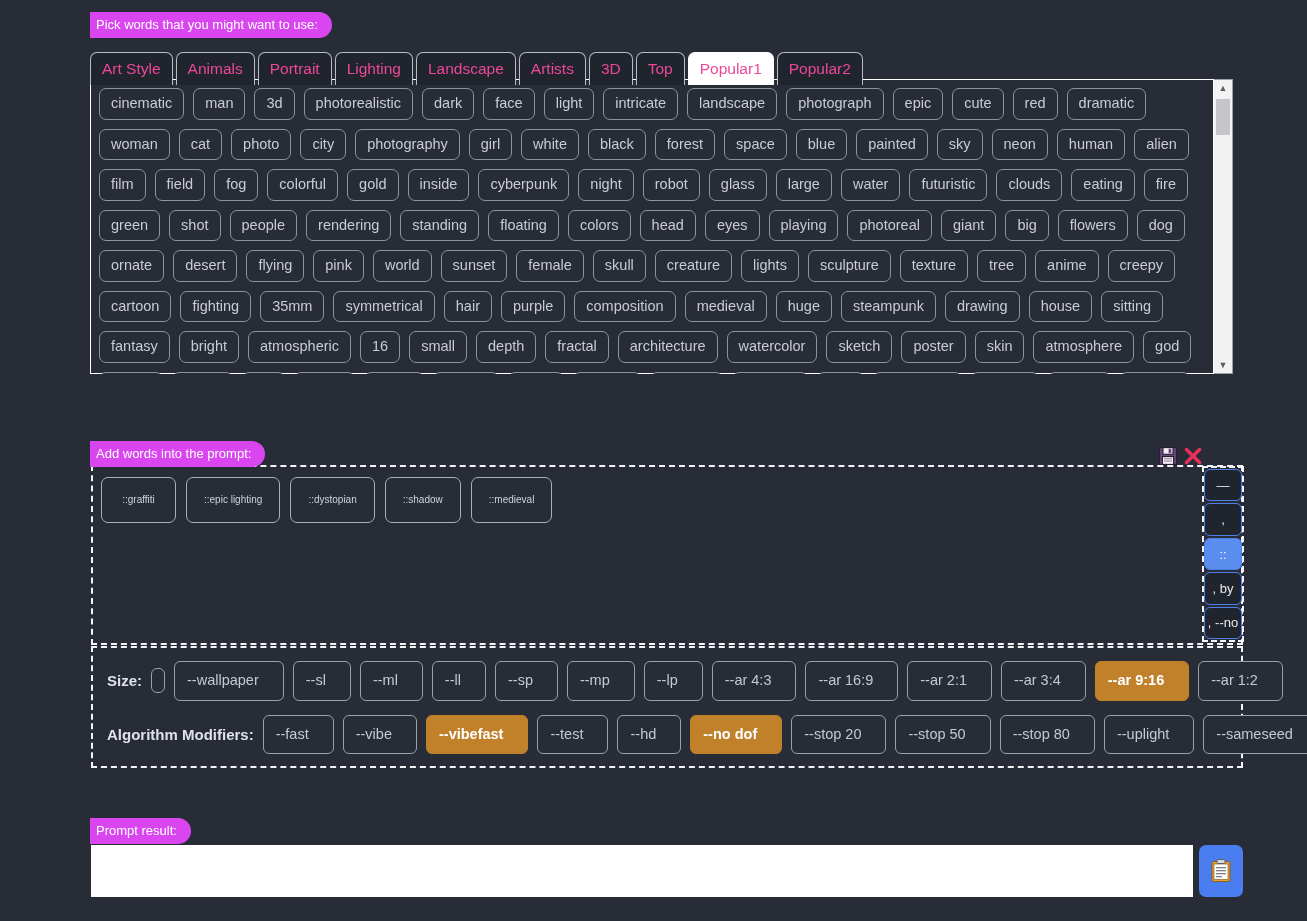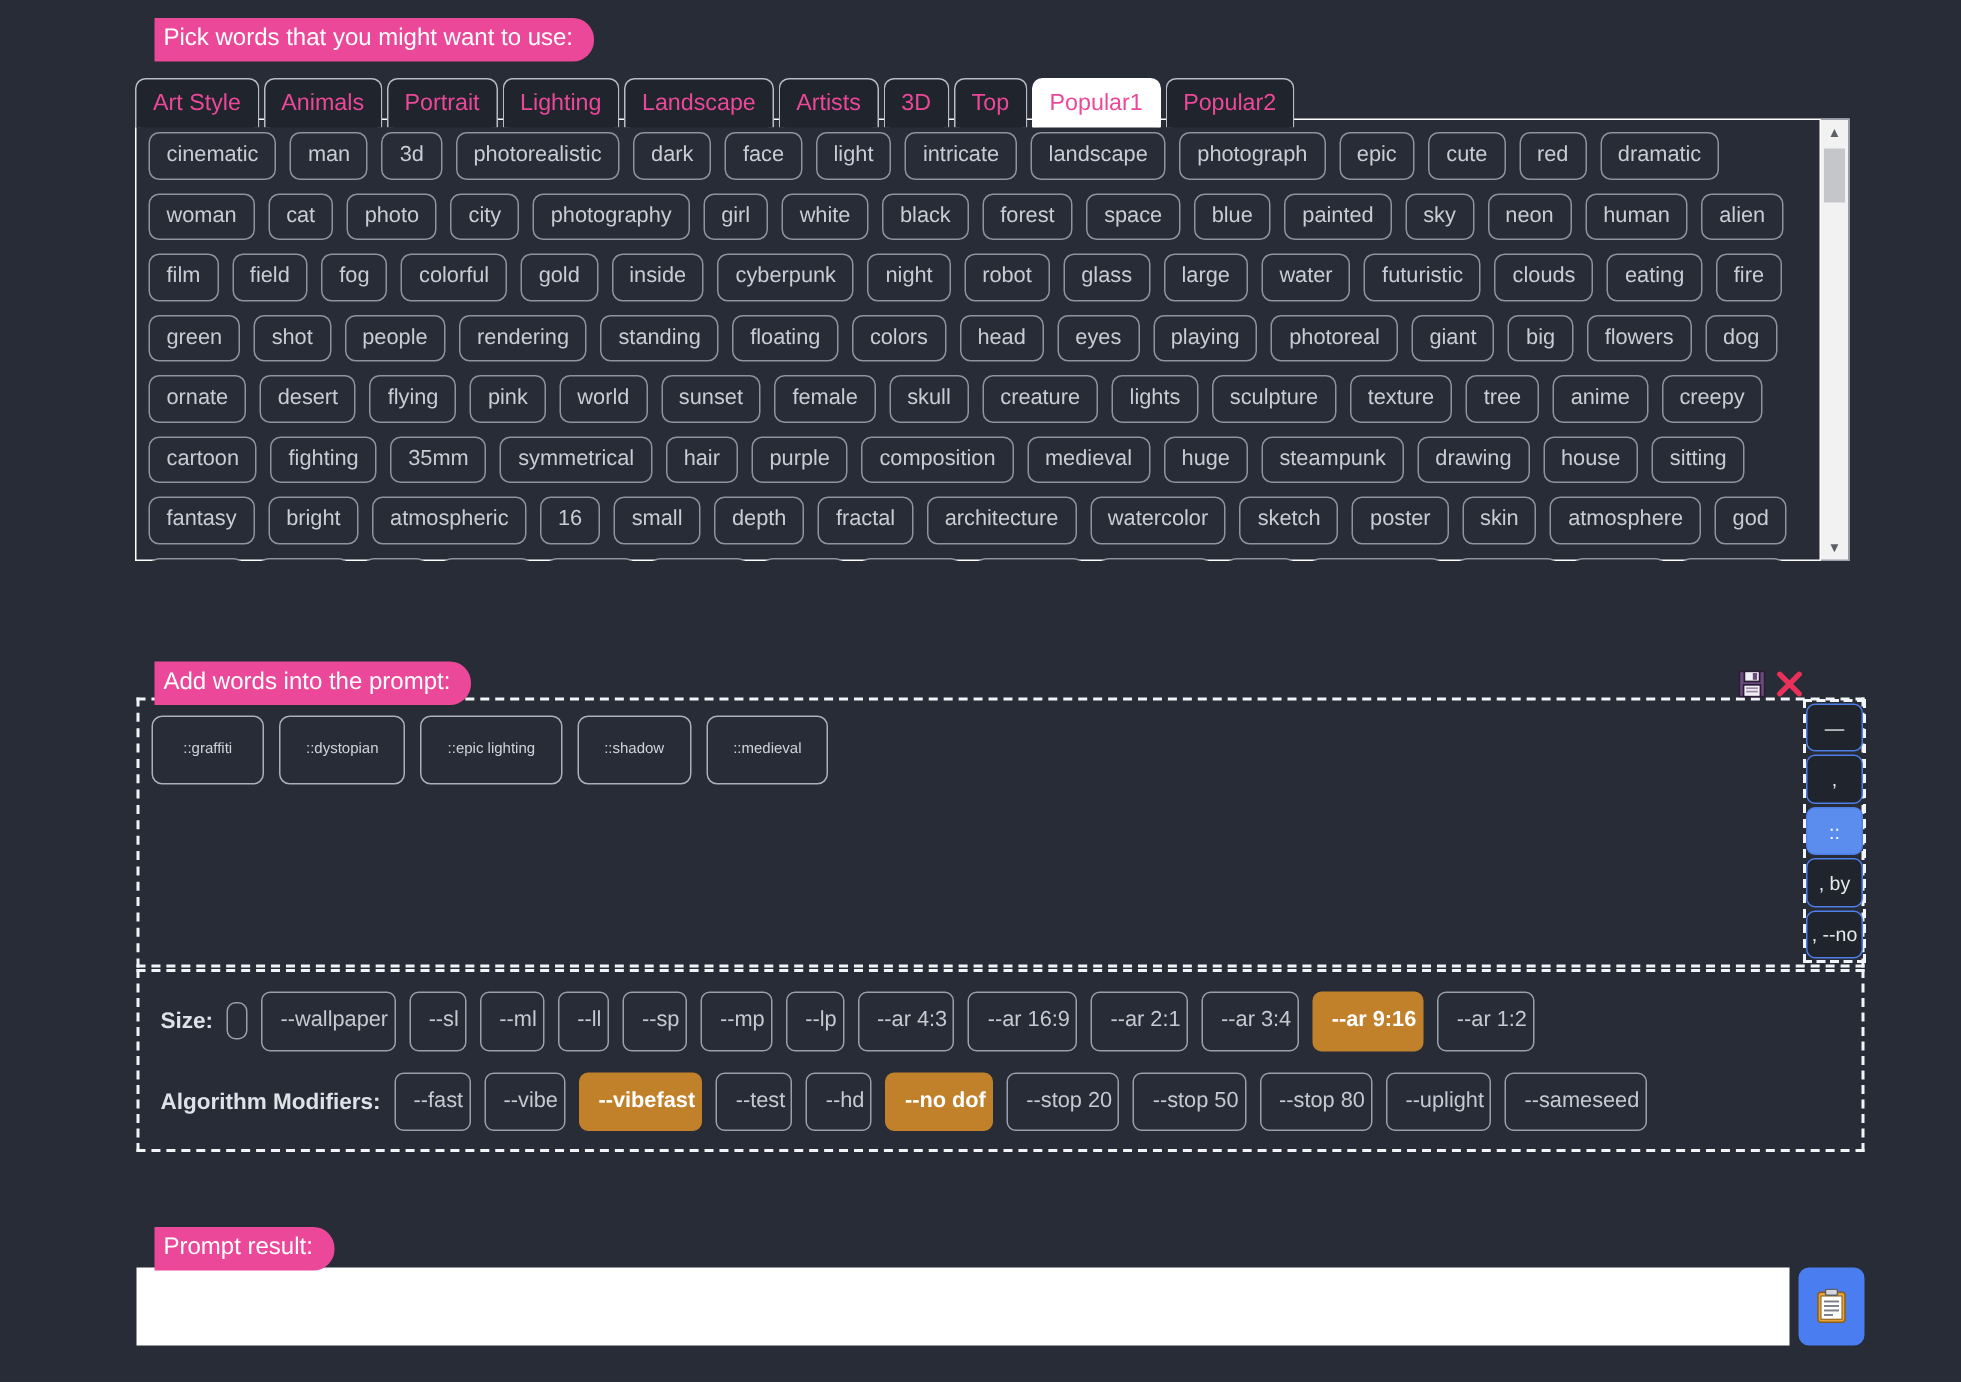--- a/index.html
+++ b/index.html
@@ -8,29 +8,28 @@
     width: 1307px; height: 921px;
     background: #272c36;
     font-family: "Liberation Sans", sans-serif;
     overflow: hidden;
   }
   .app { position: relative; width: 1307px; height: 921px; }
 
   
   .pill {
     position: absolute;
-    background: #ec4899;
+    background: #d946ef;
     color: #ffffff;
-    font-size: 16px;
+    font-size: 13px;
     line-height: 1;
     padding: 6px 14px 7px 6px;
     border-radius: 0 14px 14px 0;
     white-space: nowrap;
     z-index: 6;
-    margin-left: 13px;
   }
 
   
   .tabs {
     position: absolute;
     left: 90px; top: 52px;
     display: flex;
     align-items: flex-end;
     gap: 3px;
     z-index: 4;
@@ -201,21 +200,21 @@
     font-weight: bold;
     white-space: nowrap;
   }
   .obtn {
     border: 1px solid #9aa0ab;
     border-radius: 6px;
     background: #272c36;
     color: #c5c9d1;
     font-size: 14.5px;
     line-height: 1;
-    padding: 11px 4px 12px 12px;
+    padding: 11px 24px 12px 12px;
     white-space: nowrap;
     cursor: pointer;
   }
   .obtn.blank { padding-left: 5px; padding-right: 5px; min-width: 14px; }
   .obtn.on {
     background: #c1812b;
     border-color: #c1812b;
     color: #ffffff;
     font-weight: bold;
   }
@@ -429,22 +428,22 @@
       <rect x="4.5" y="12" width="7" height="1" fill="#9a8aa8"></rect>
     </svg>
     <svg class="ic" viewBox="0 0 16 16">
       <path d="M2.2 2.2 L13.8 13.8 M13.8 2.2 L2.2 13.8" stroke="#e8315a" stroke-width="3.1" stroke-linecap="round"></path>
     </svg>
   </div>
 
   <div class="promptbox"></div>
   <div class="promptwords" id="promptwords">
       <div class="pchip">::graffiti</div>
+      <div class="pchip">::epic lighting</div>
       <div class="pchip">::dystopian</div>
-      <div class="pchip">::epic lighting</div>
       <div class="pchip">::shadow</div>
       <div class="pchip">::medieval</div>
     </div>
 
   <div class="sepcol" id="sepcol">
       <div class="sepbtn">—</div>
       <div class="sepbtn">,</div>
       <div class="sepbtn sel">::</div>
       <div class="sepbtn">, by</div>
       <div class="sepbtn">, --no</div>

